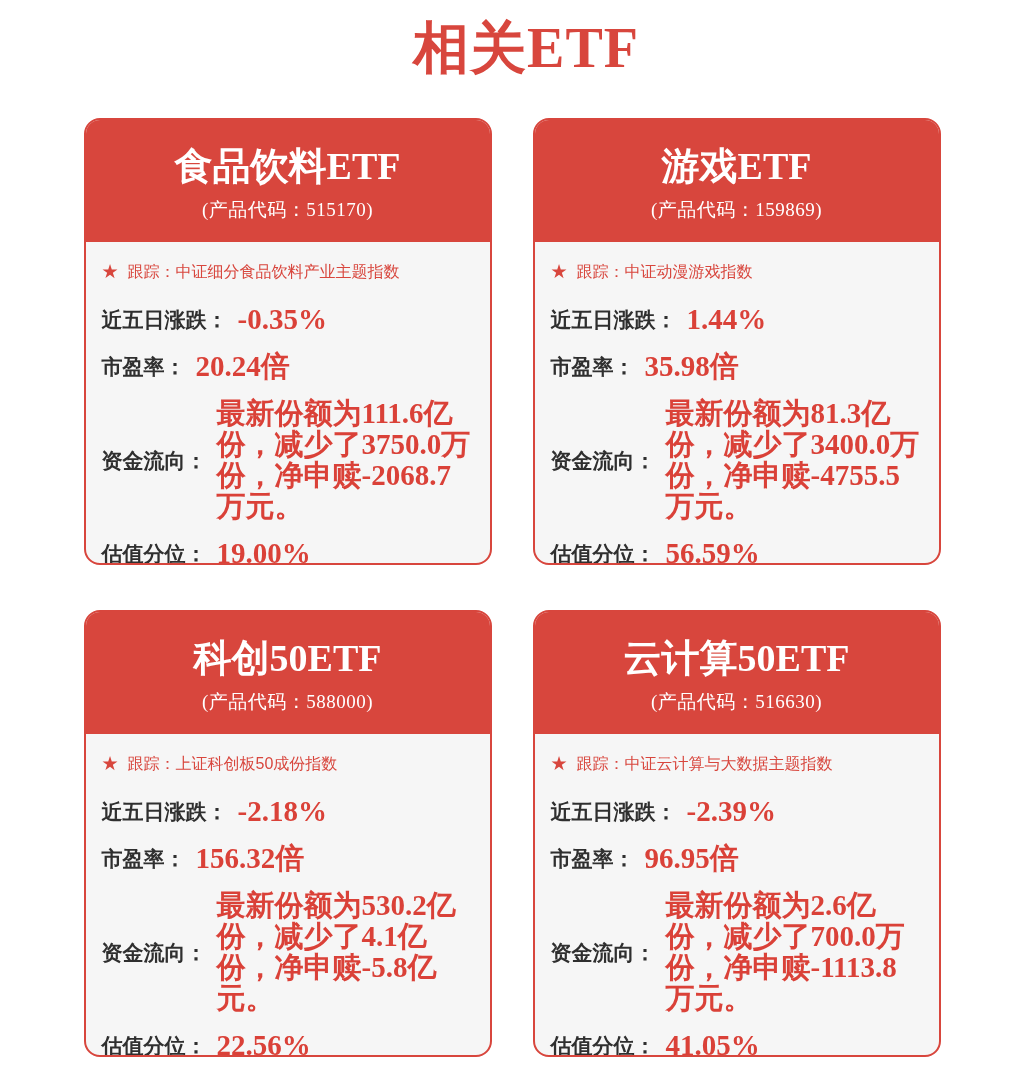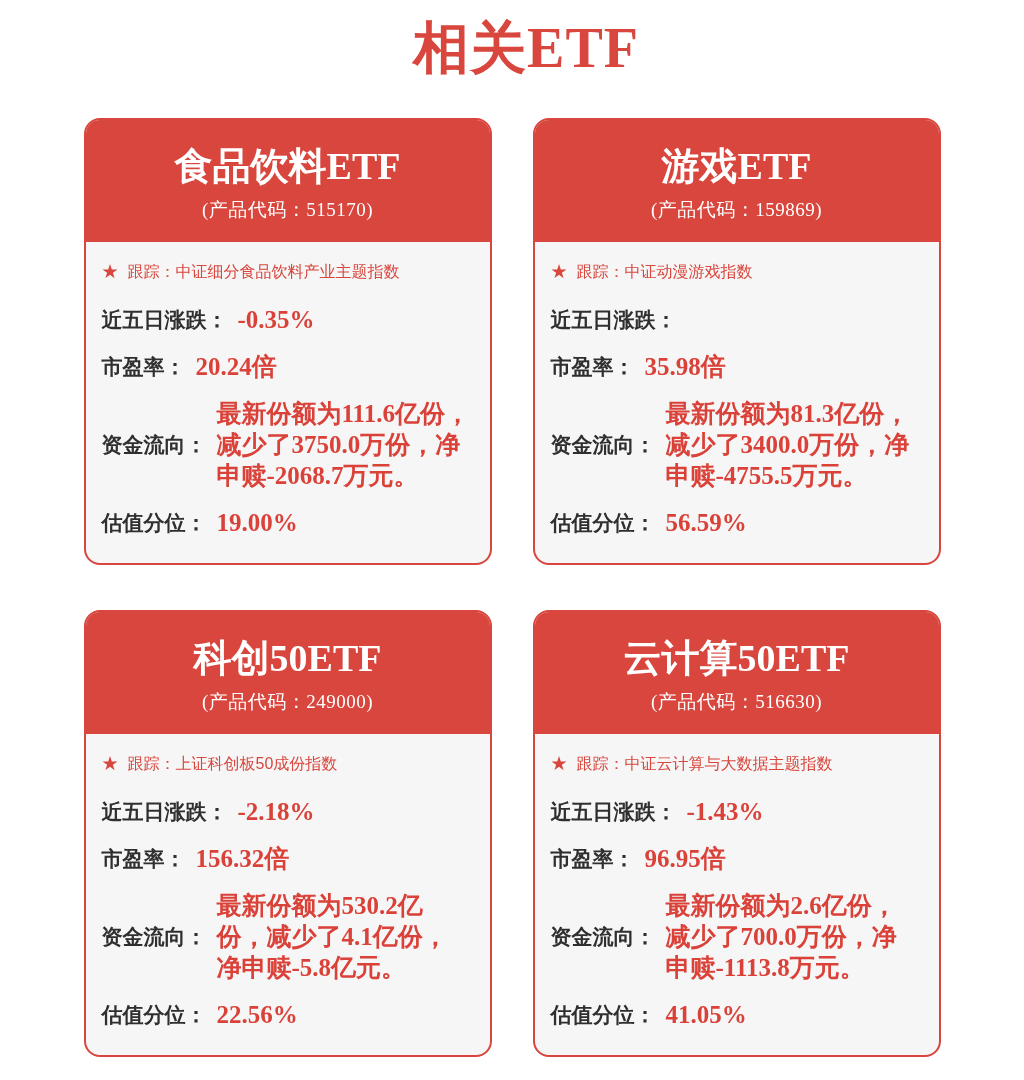--- a/index.html
+++ b/index.html
@@ -89,21 +89,21 @@
     font-weight:bold;
     color:var(--label);
     white-space:nowrap;
     line-height:31px;
   }
   .row-value{
     margin-left:10px;
     font-family:"Liberation Serif", serif;
     font-weight:bold;
     color:var(--value-red);
-    font-size:25px;
+    font-size:29px;
     line-height:31px;
     flex:1 1 auto;
   }
 </style>
 </head>
 <body>
 
 <h1 class="page-title">相关ETF</h1>
 
 <div class="card-grid" id="card-grid">
@@ -143,40 +143,41 @@
       <div class="card-code">(产品代码：159869)</div>
     </header>
     <div class="card-body">
       <div class="track-row">
         <span class="star">★</span>
         <span class="track-label">跟踪：</span>
         <span class="track-index">中证动漫游戏指数</span>
       </div>
       <div class="row">
         <span class="row-label">近五日涨跌：</span>
+        <span class="row-value">1.44%</span>
       </div>
       <div class="row">
         <span class="row-label">市盈率：</span>
         <span class="row-value">35.98倍</span>
       </div>
       <div class="row">
         <span class="row-label">资金流向：</span>
         <span class="row-value">最新份额为81.3亿份，减少了3400.0万份，净申赎-4755.5万元。</span>
       </div>
       <div class="row">
         <span class="row-label">估值分位：</span>
         <span class="row-value">56.59%</span>
       </div>
     </div>
   </section>
 
   <section class="card">
     <header class="card-header">
       <h2 class="card-title">科创50ETF</h2>
-      <div class="card-code">(产品代码：249000)</div>
+      <div class="card-code">(产品代码：588000)</div>
     </header>
     <div class="card-body">
       <div class="track-row">
         <span class="star">★</span>
         <span class="track-label">跟踪：</span>
         <span class="track-index">上证科创板50成份指数</span>
       </div>
       <div class="row">
         <span class="row-label">近五日涨跌：</span>
         <span class="row-value">-2.18%</span>
@@ -202,21 +203,21 @@
       <div class="card-code">(产品代码：516630)</div>
     </header>
     <div class="card-body">
       <div class="track-row">
         <span class="star">★</span>
         <span class="track-label">跟踪：</span>
         <span class="track-index">中证云计算与大数据主题指数</span>
       </div>
       <div class="row">
         <span class="row-label">近五日涨跌：</span>
-        <span class="row-value">-1.43%</span>
+        <span class="row-value">-2.39%</span>
       </div>
       <div class="row">
         <span class="row-label">市盈率：</span>
         <span class="row-value">96.95倍</span>
       </div>
       <div class="row">
         <span class="row-label">资金流向：</span>
         <span class="row-value">最新份额为2.6亿份，减少了700.0万份，净申赎-1113.8万元。</span>
       </div>
       <div class="row">

